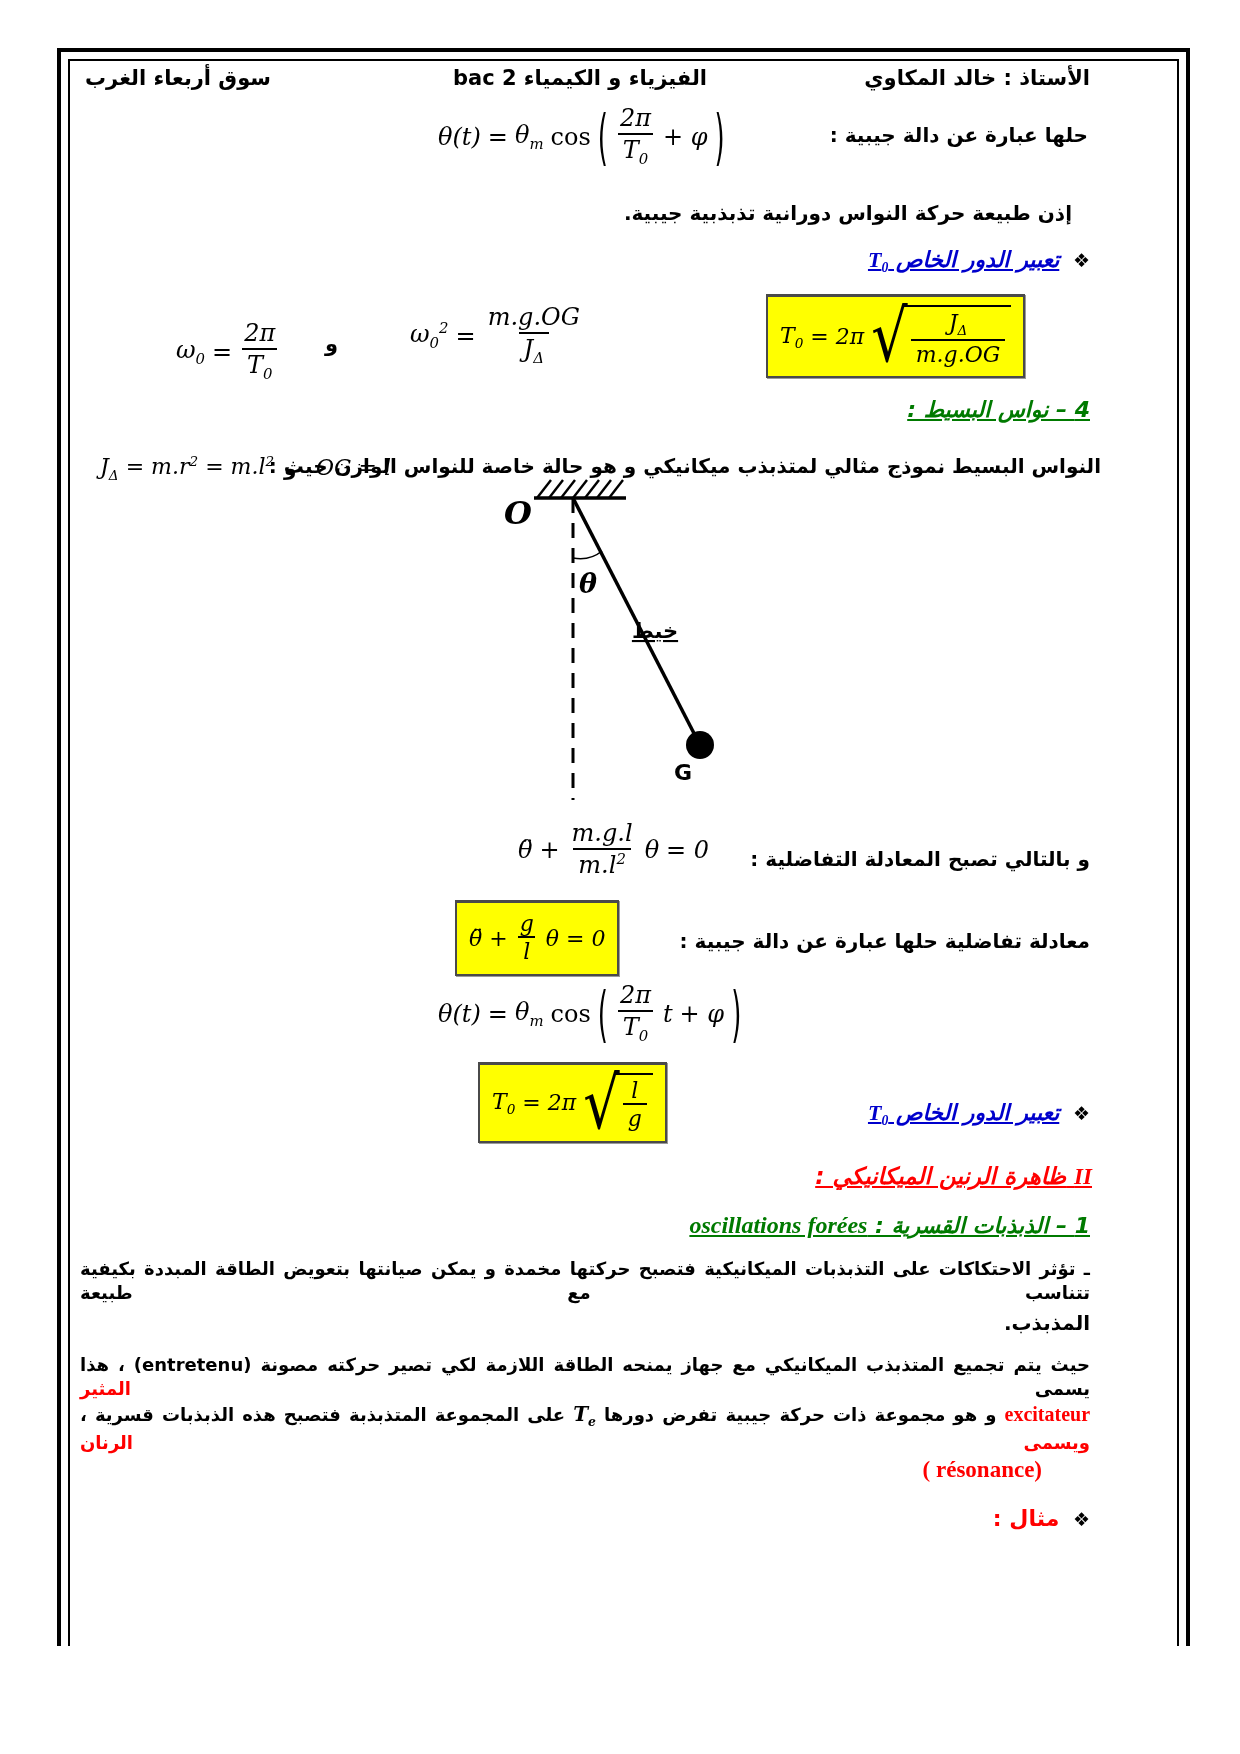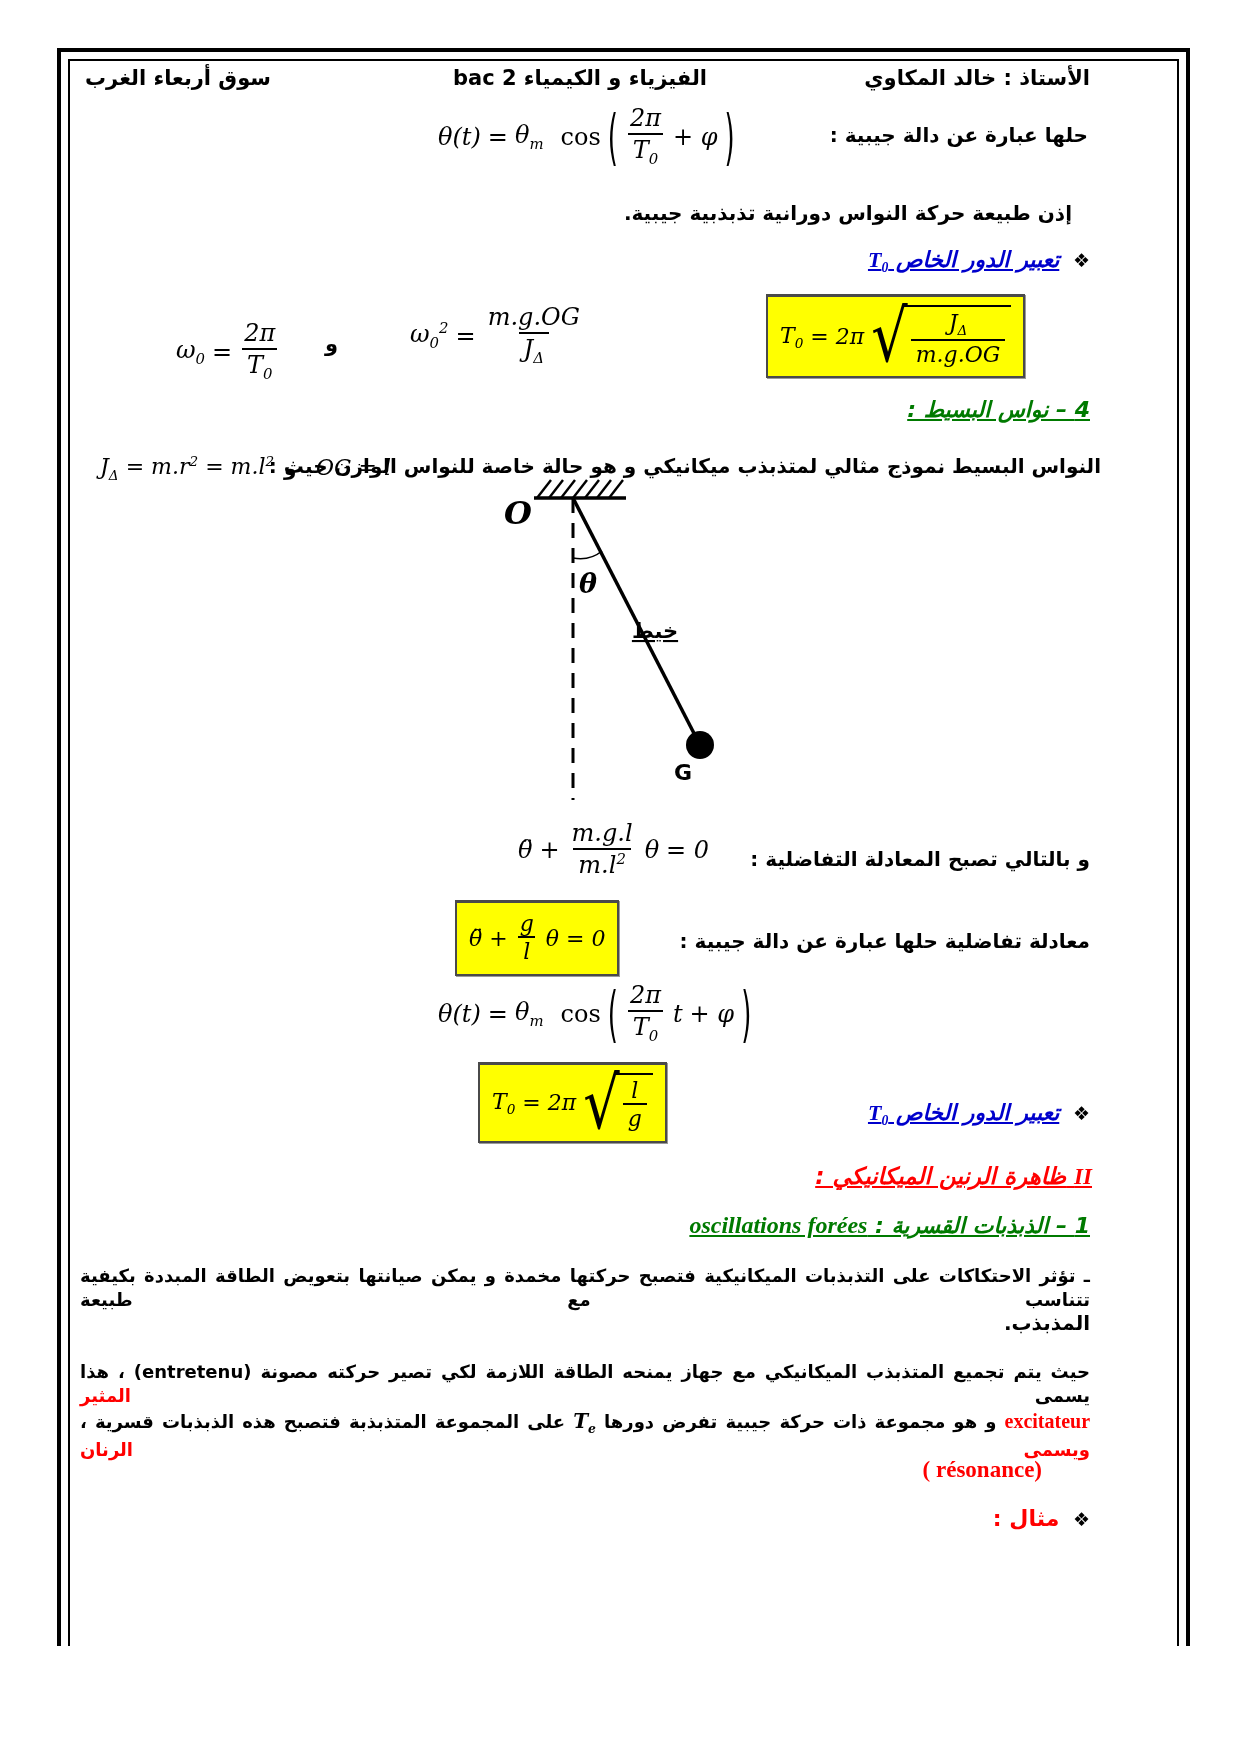--- a/index.html
+++ b/index.html
@@ -2,36 +2,36 @@
 <html><head>
 <meta charset="utf-8">
 <style>
   html,body{margin:0;padding:0;background:#fff;}
   .page{position:relative;width:1240px;height:1646px;background:#fff;overflow:hidden;
         font-family:"DejaVu Sans",sans-serif;color:#000;}
   .abs{position:absolute;}
   .frame{position:absolute;box-sizing:border-box;border:4px solid #000;}
   .frame-inner{position:absolute;box-sizing:border-box;border:2px solid #000;}
   .ar{font-family:"DejaVu Sans",sans-serif;font-weight:bold;direction:rtl;font-size:20px;line-height:1.35;}
-  .ar-sm{font-size:18px;margin-top:7px;}
+  .ar-sm{font-size:18px;}
   .jline{text-align:justify;text-align-last:justify;}
   .red{color:#ff0000;}
   .blue{color:#0000cc;}
   .green{color:#007a00;}
   .navy{color:#00008b;}
   .u{text-decoration:underline;}
   .it{font-style:italic;margin-left:44px;}
   .heading{font-size:22px;font-weight:bold;font-style:italic;direction:rtl;}
   .bullet{color:#000;font-style:normal;font-size:19px;padding-left:6px;}
   .latin-serif{font-family:"Liberation Serif","DejaVu Serif",serif;}
   
   .math{font-family:"DejaVu Serif",serif;font-style:italic;font-size:24px;color:#000;}
   .f{display:flex;align-items:center;gap:7px;}
   .tok{white-space:nowrap;}
-  .fn{font-style:normal;margin-left:10px;}
+  .fn{font-style:normal;}
   sub{font-size:62%;}
   sup{font-size:62%;}
   .frac{display:inline-flex;flex-direction:column;align-items:center;vertical-align:middle;}
   .fnum{padding:0 5px;line-height:1.15;}
   .fden{border-top:2px solid currentColor;padding:1px 5px 0 5px;line-height:1.2;}
   .bp{display:inline-block;transform:scaleY(2.35);font-family:"DejaVu Sans",sans-serif;
       font-style:normal;font-weight:400;font-size:26px;line-height:1;}
   .sqrt{display:inline-flex;align-items:center;}
   .rsym{font-style:normal;font-size:2.6em;line-height:0.85;transform:scaleY(1.25);margin-right:-5px;}
   .rbody{border-top:2.5px solid currentColor;padding:3px 6px 0 8px;}

